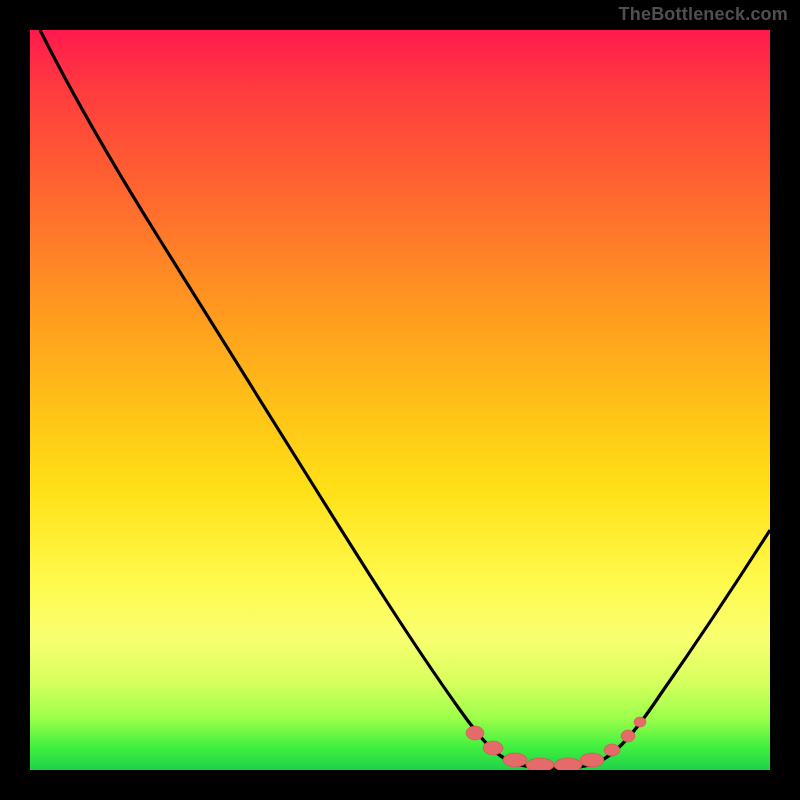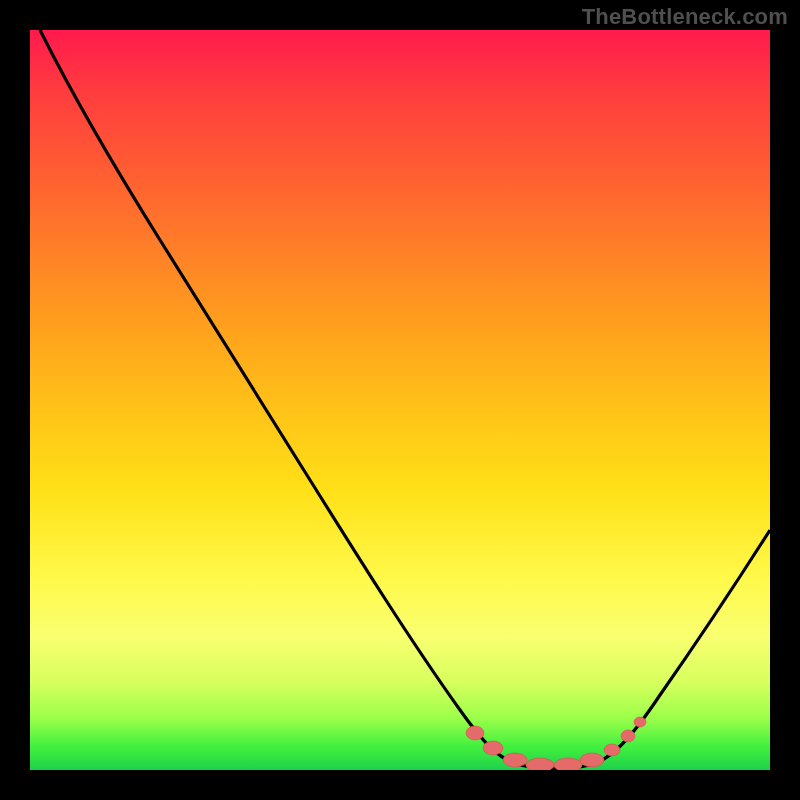--- a/index.html
+++ b/index.html
@@ -39,21 +39,21 @@
       #9cff4a 93%,
       #3fef3f 97%,
       #1fd14a 100%
     );
   }
   .watermark {
     position: absolute;
     top: 4px;
     right: 12px;
     color: #4f4f4f;
-    font-size: 22px;
+    font-size: 18px;
     font-weight: 600;
     letter-spacing: 0.2px;
     user-select: none;
   }
   svg.curve {
     position: absolute;
     left: 0;
     top: 0;
     width: 740px;
     height: 740px;

